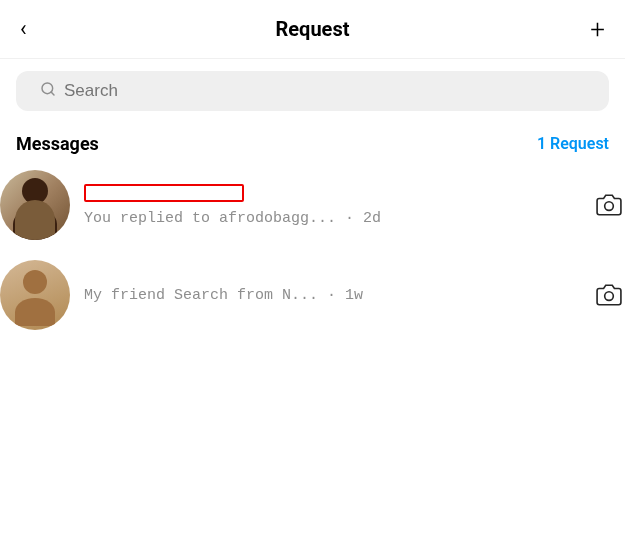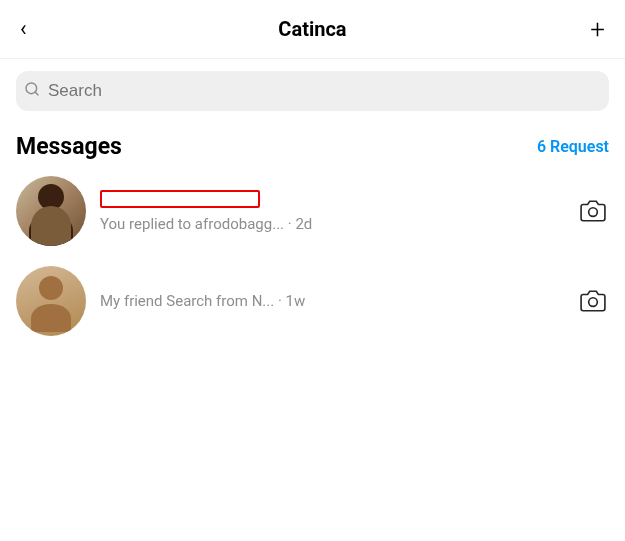--- a/index.html
+++ b/index.html
@@ -48,21 +48,21 @@
       font-weight: 300;
     }
 
     
     .search-bar {
       margin: 12px 16px;
       background: #efefef;
       border-radius: 12px;
       display: flex;
       align-items: center;
-      padding: 10px 8px;
+      padding: 10px 24px;
     }
 
     .search-icon-wrap {
       color: #8e8e8e;
       font-size: 16px;
       margin-right: 8px;
     }
 
     .search-input {
       background: transparent;
@@ -75,43 +75,44 @@
 
     
     .messages-header {
       display: flex;
       justify-content: space-between;
       align-items: center;
       padding: 10px 16px 6px 16px;
     }
 
     .messages-label {
-      font-size: 23px;
+      font-size: 18px;
       font-weight: 700;
       color: #000;
     }
 
     .request-link {
       font-size: 16px;
       font-weight: 600;
       color: #0095f6;
       cursor: pointer;
     }
 
     
     .message-list {
       padding: 0;
     }
 
     .message-item {
       display: flex;
       align-items: center;
-      padding: 10px 16px;
+      padding: 10px 0;
       cursor: pointer;
       position: relative;
+      font-family: Liberation Mono, monospace;
     }
 
     .avatar {
       width: 70px;
       height: 70px;
       border-radius: 50%;
       overflow: hidden;
       flex-shrink: 0;
       margin-right: 14px;
       background: #e0e0e0;
@@ -201,37 +202,37 @@
       stroke: #262626;
       fill: none;
       stroke-width: 1.5;
     }
   </style>
 </head>
 <body>
 
 <div class="header">
   <span class="header-back">‹</span>
-  <span class="header-title">Catinca</span>
+  <span class="header-title">Request</span>
   <span class="header-plus">+</span>
 </div>
 
 <div class="search-bar">
   <span class="search-icon-wrap">
     <svg width="16" height="16" viewBox="0 0 24 24" fill="none" stroke="#8e8e8e" stroke-width="2.2" stroke-linecap="round" stroke-linejoin="round">
       <circle cx="11" cy="11" r="8"></circle>
       <line x1="21" y1="21" x2="16.65" y2="16.65"></line>
     </svg>
   </span>
   <input class="search-input" type="text" placeholder="Search" style="">
 </div>
 
 <div class="messages-header">
   <span class="messages-label">Messages</span>
-  <span class="request-link">6 Request</span>
+  <span class="request-link">1 Request</span>
 </div>
 
 <div class="message-list">
 
   <div class="message-item">
     <div class="avatar avatar-1">
       <div class="avatar-person" style="padding-top:8px;">
         <div class="person-head" style="width:26px;height:26px;border-radius:50%;background:#3a2010;margin:0 auto;"></div>
         <div class="person-body" style="width:44px;height:32px;border-radius:50% 50% 0 0;background:#3a2010;margin-top:4px;"></div>
       </div>

